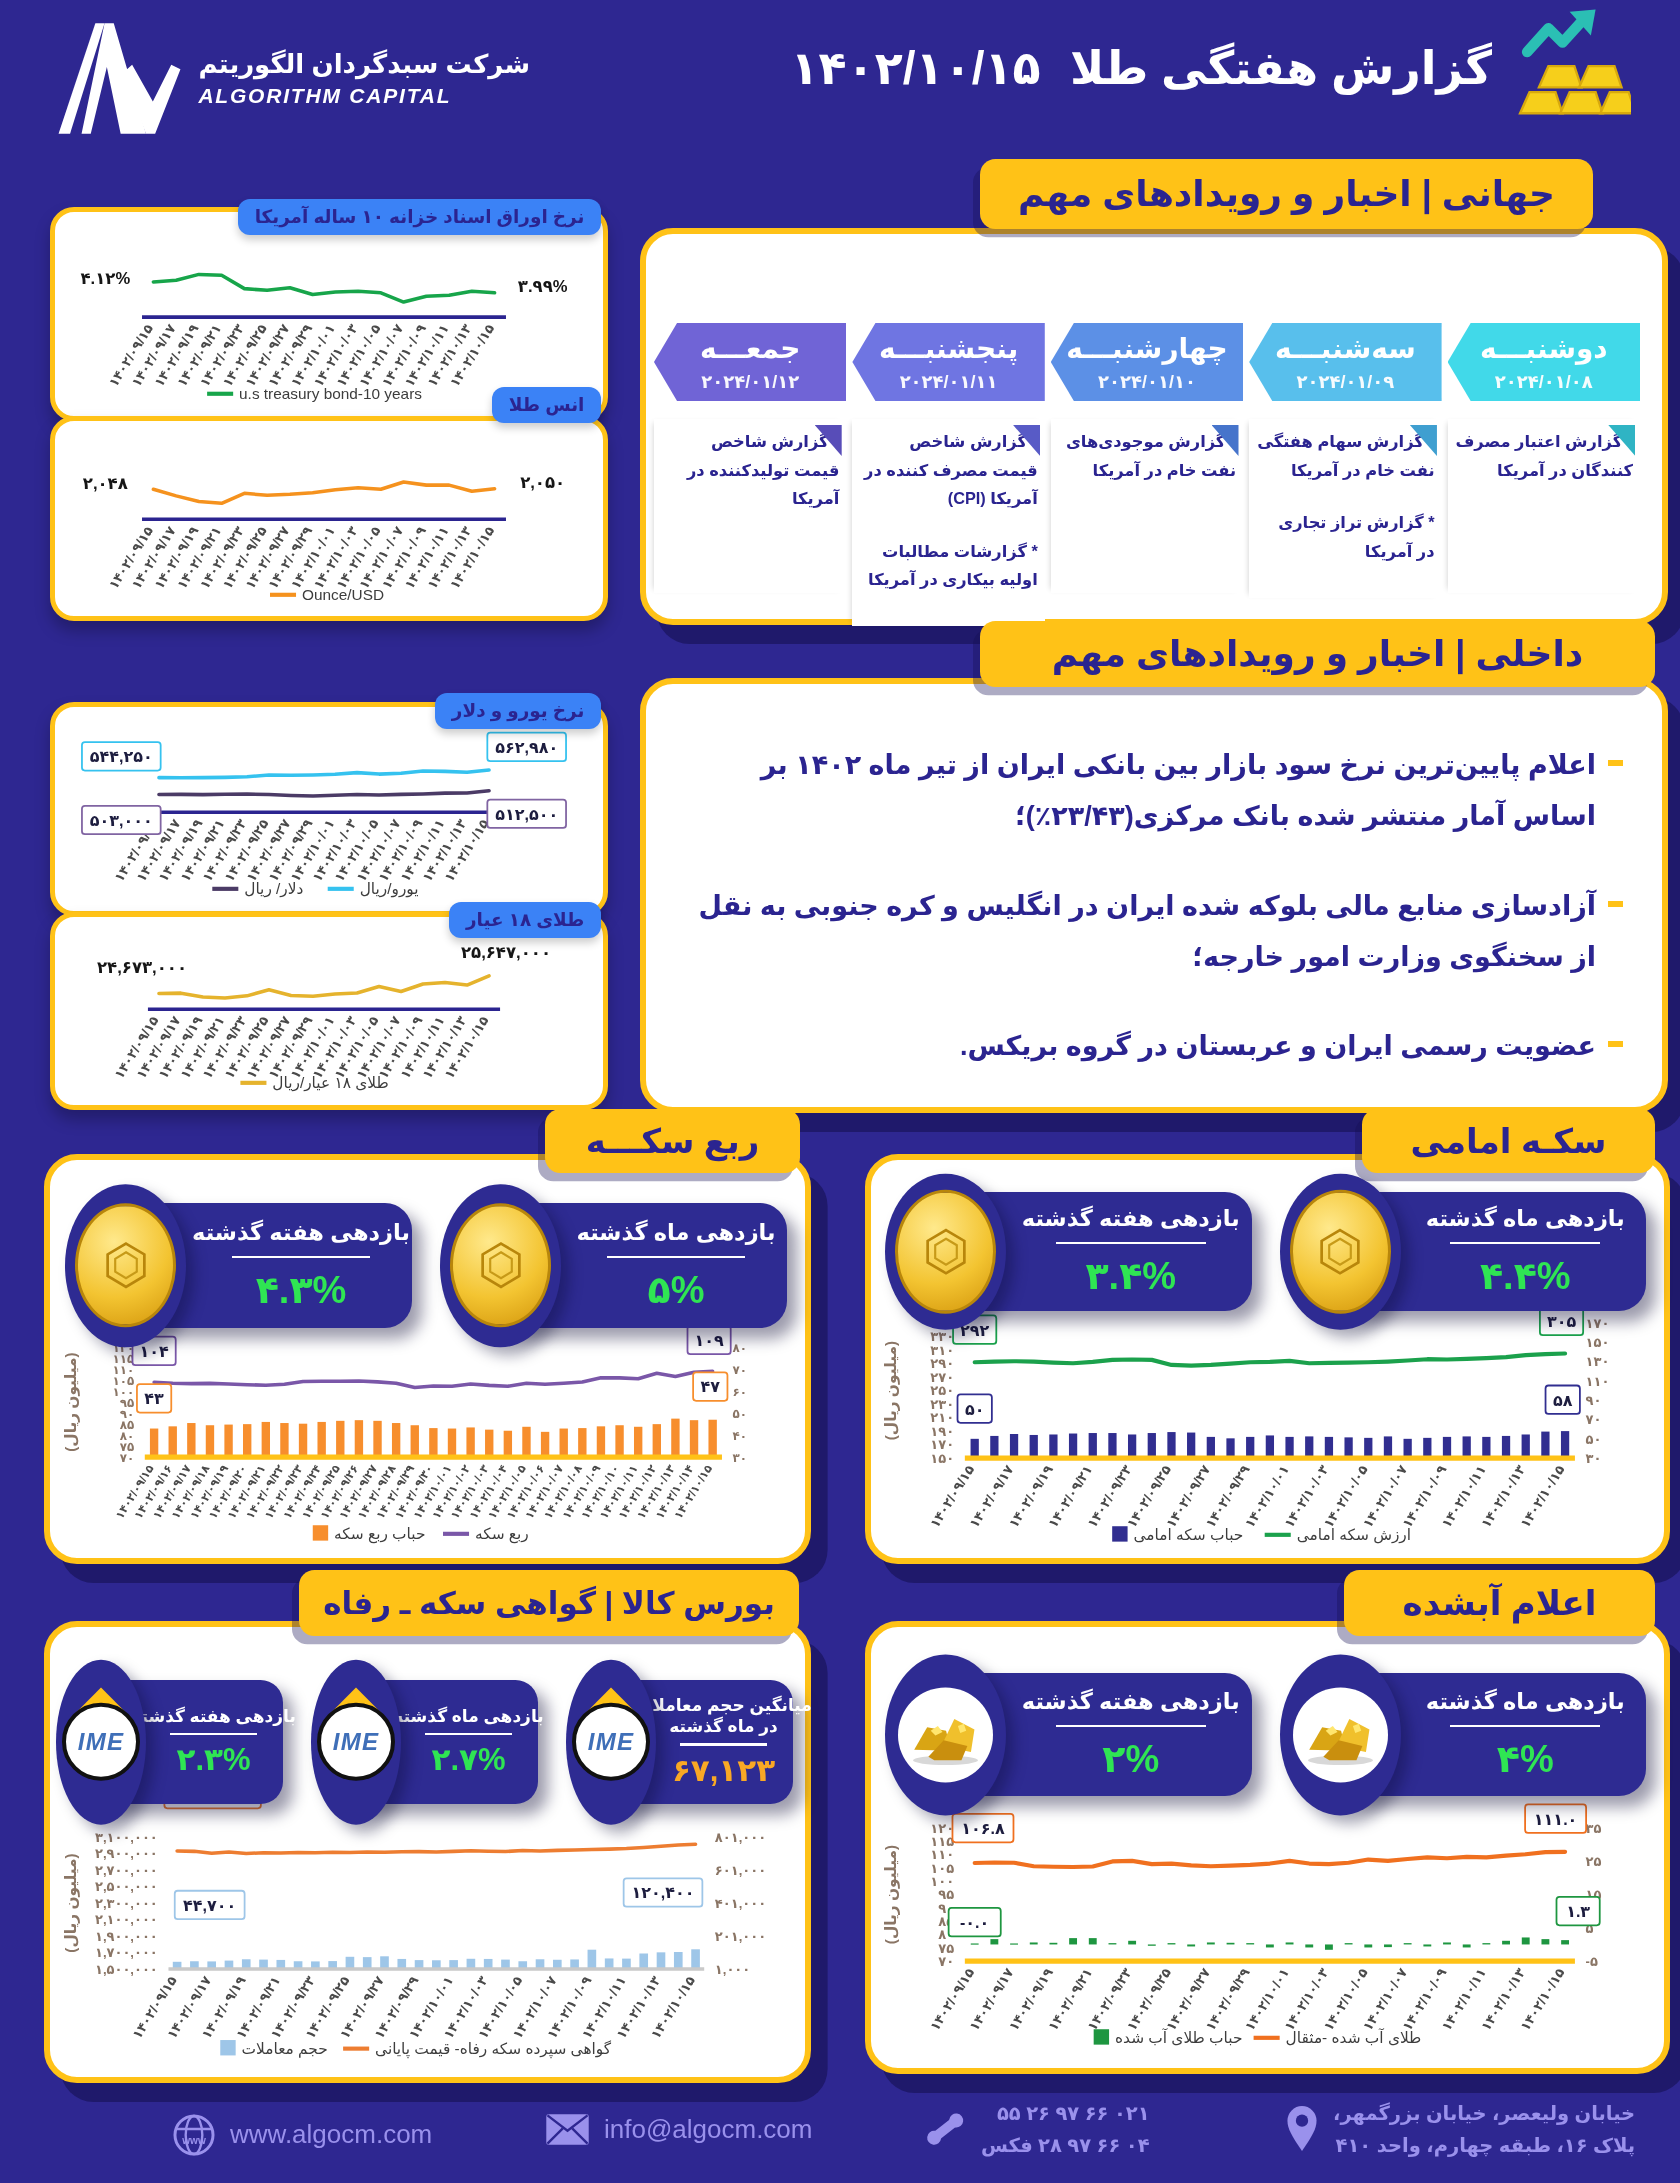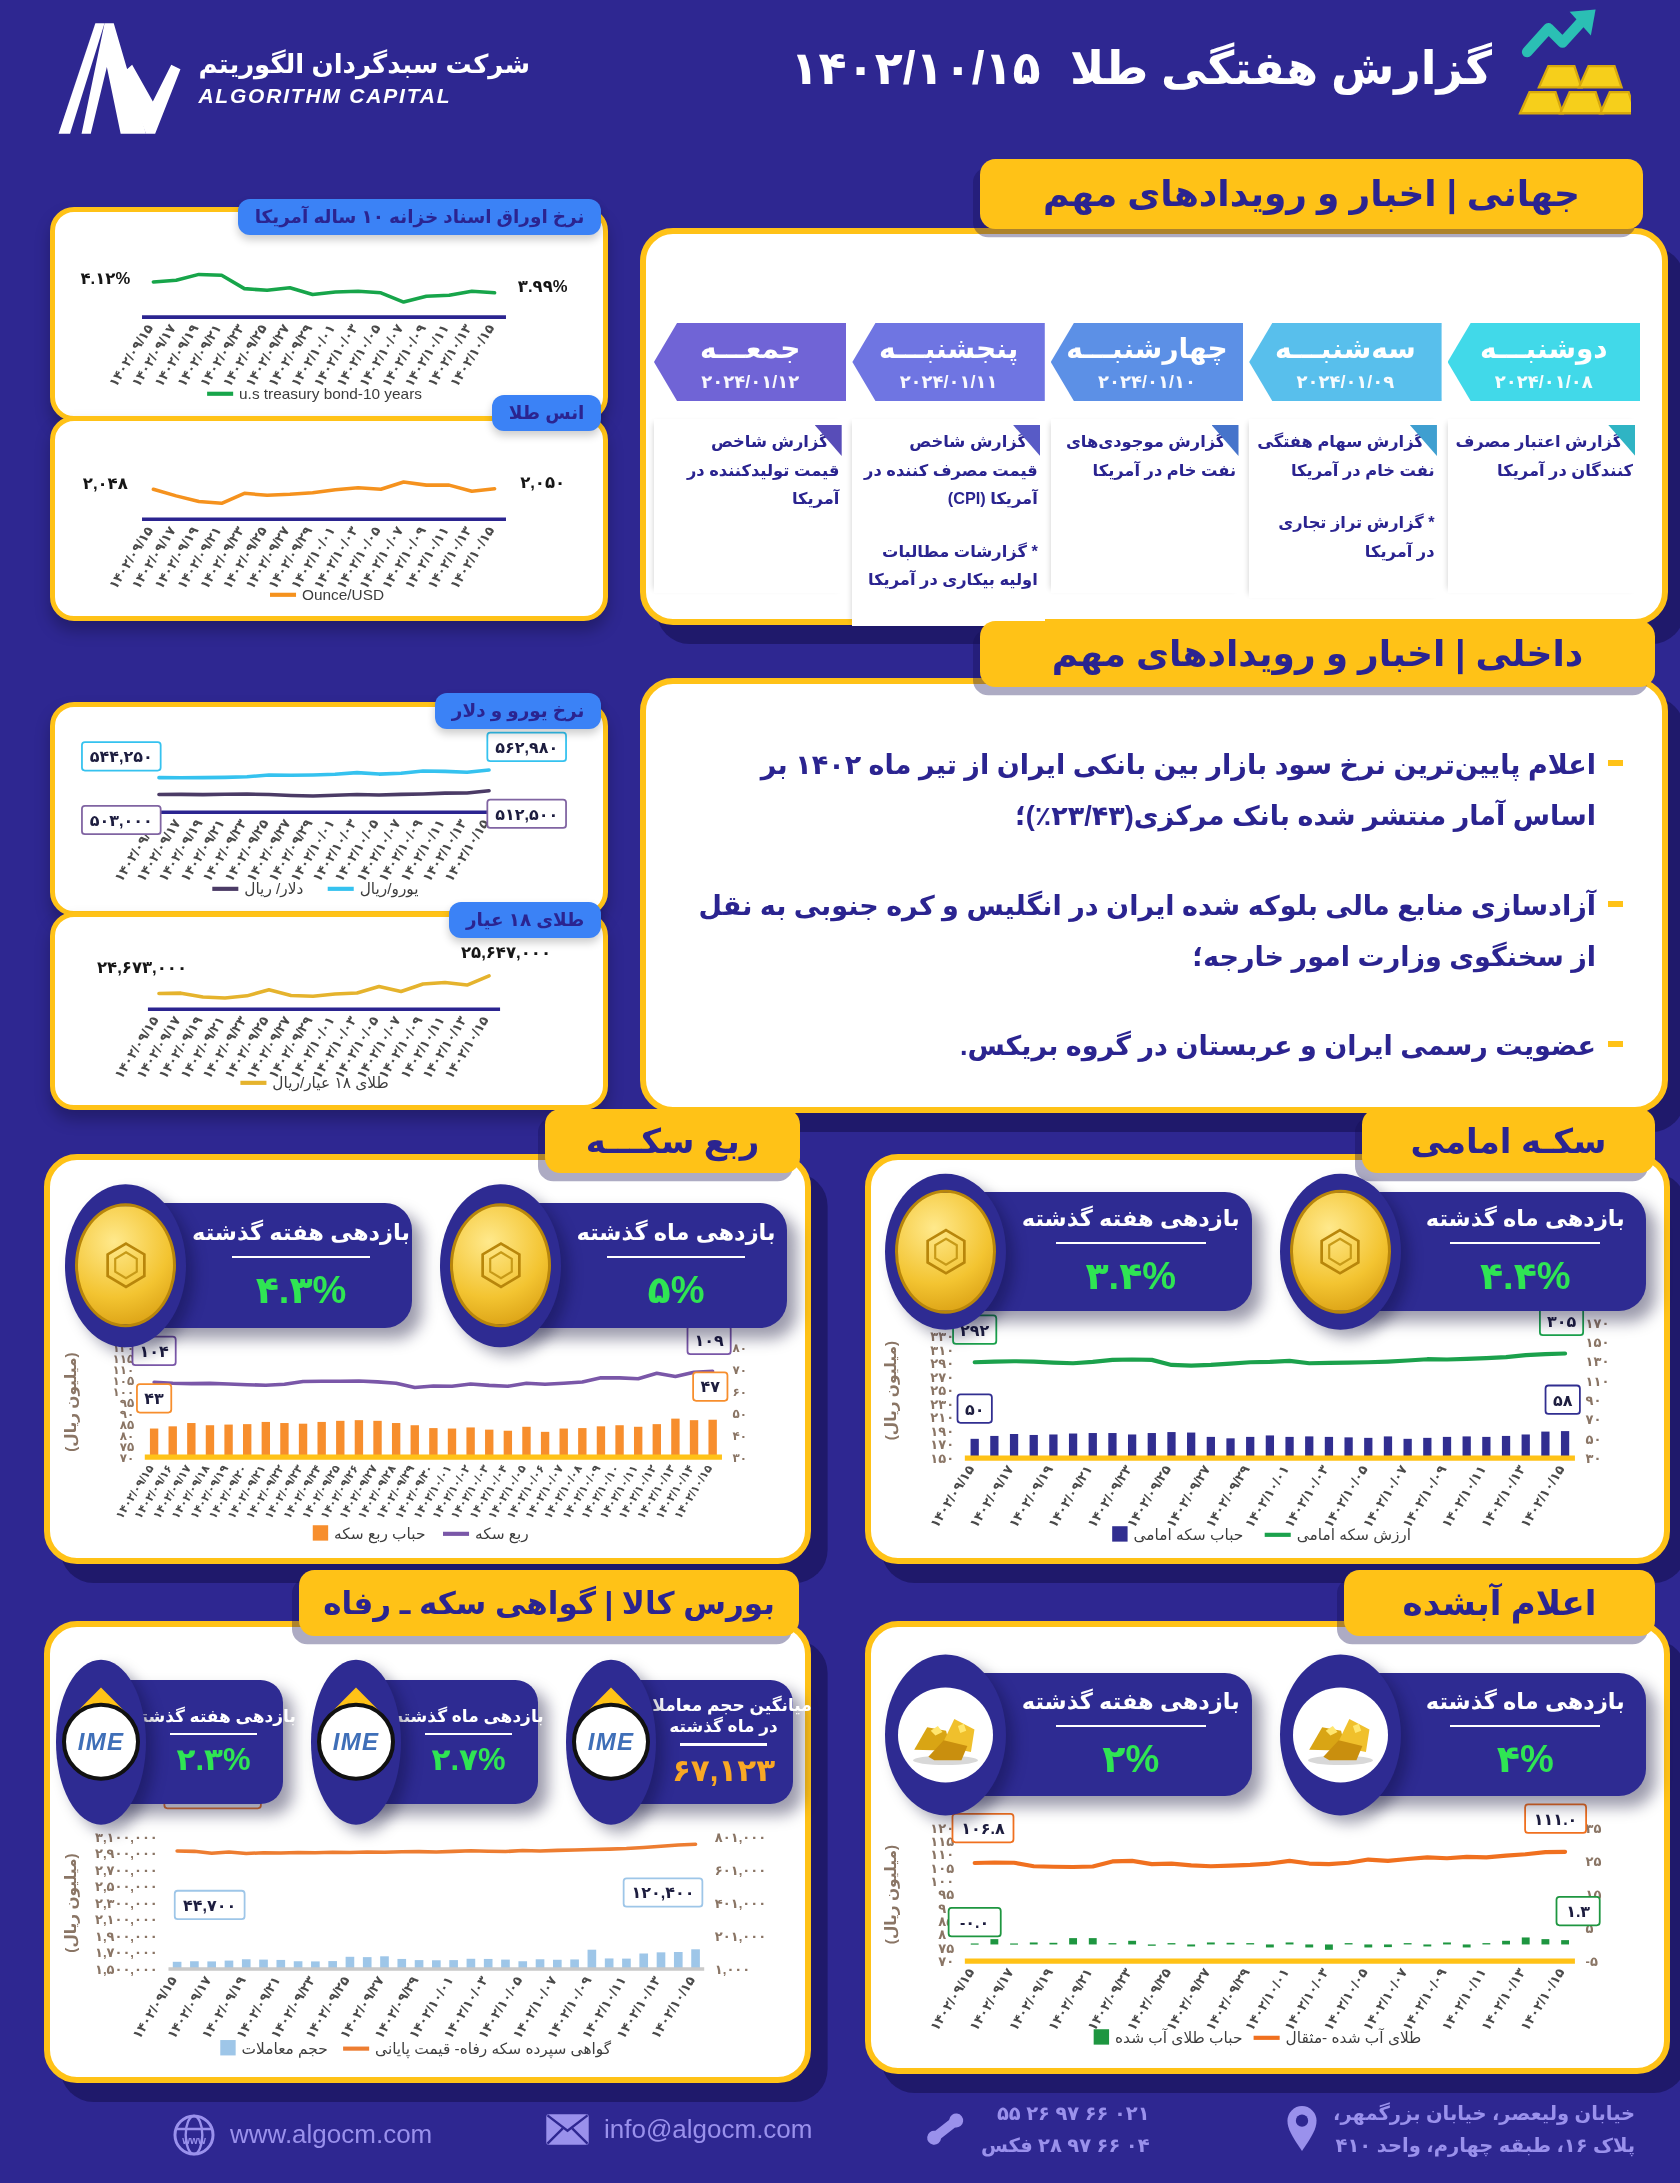--- a/index.html
+++ b/index.html
@@ -12,21 +12,21 @@
   .logo-fa{font-size:26px;font-weight:bold;direction:rtl;}
   .logo-en{font-size:21px;font-weight:bold;letter-spacing:1.8px;font-style:italic;}
   #title-icons{position:absolute;right:50px;top:7px;width:118px;height:130px;}
   #main-title{position:absolute;right:189px;top:41px;direction:rtl;color:#fff;
               font-size:46px;font-weight:bold;white-space:nowrap;}
   #main-title .date{margin-right:16.6px;}
   
   .pill{position:absolute;background:#FFC217;color:#2B2490;font-weight:bold;direction:rtl;
         display:flex;align-items:center;justify-content:center;border-radius:15.4px;
         box-shadow:-7px 8.3px 0 rgba(20,14,84,.35);z-index:6;white-space:nowrap;}
-  #pill-global{left:980px;top:159px;width:663px;height:70px;font-size:36px;}
+  #pill-global{left:980px;top:159px;width:613px;height:70px;font-size:36px;}
   #pill-domestic{left:980px;top:621px;width:675px;height:66px;font-size:36px;}
   #pill-quarter{left:545px;top:1109px;width:255px;height:64px;font-size:34px;}
   #pill-imami{left:1362px;top:1109px;width:293px;height:64px;font-size:34px;}
   #pill-bourse{left:299px;top:1570px;width:500px;height:66px;font-size:31px;}
   #pill-molten{left:1344px;top:1570px;width:311px;height:66px;font-size:34px;}
   
   .panel{position:absolute;background:#fff;border:6px solid #FFC217;border-radius:33px;
          box-shadow:16.6px 19px 0 rgba(16,11,70,.5);}
   #panel-global{left:640px;top:228px;width:1016px;height:385px;}
   #panel-domestic{left:640px;top:678px;width:1016px;height:423px;}
@@ -37,21 +37,21 @@
   .mini-card{position:absolute;background:#fff;border:5.3px solid #FFC217;border-radius:24px;
              box-shadow:0 9.5px 15.4px rgba(0,0,0,.25);z-index:3;}
   #cardA{left:50px;top:207px;width:548px;height:204px;}
   #cardB{left:50px;top:416px;width:548px;height:195px;}
   #cardC{left:50px;top:702px;width:548px;height:204px;}
   #cardD{left:50px;top:912px;width:548px;height:188px;}
   .tab{position:absolute;background:#3b82f6;color:#2B2490;font-weight:bold;direction:rtl;
        border-radius:12px;padding:7px 16.6px;font-size:18.4px;z-index:5;white-space:nowrap;
        box-shadow:0 4.7px 8.3px rgba(0,0,0,.2);}
   #tab-treasury{right:1080px;top:199px;}
-  #tab-ounce{right:1080px;top:395px;}
+  #tab-ounce{right:1080px;top:387px;}
   #tab-fx{right:1080px;top:693px;}
   #tab-gold18{right:1080px;top:902px;}
   
   .chart{position:absolute;z-index:4;}
   #chart-treasury{left:71px;top:246px;width:506px;height:160px;}
   #chart-ounce{left:71px;top:453px;width:506px;height:154px;}
   #chart-fx{left:71px;top:737px;width:506px;height:164px;}
   #chart-gold18{left:71px;top:947px;width:506px;height:148px;}
   #chart-quarter{left:56px;top:1334px;width:737px;height:212px;}
   #chart-imami{left:876px;top:1310px;width:770px;height:237px;}

